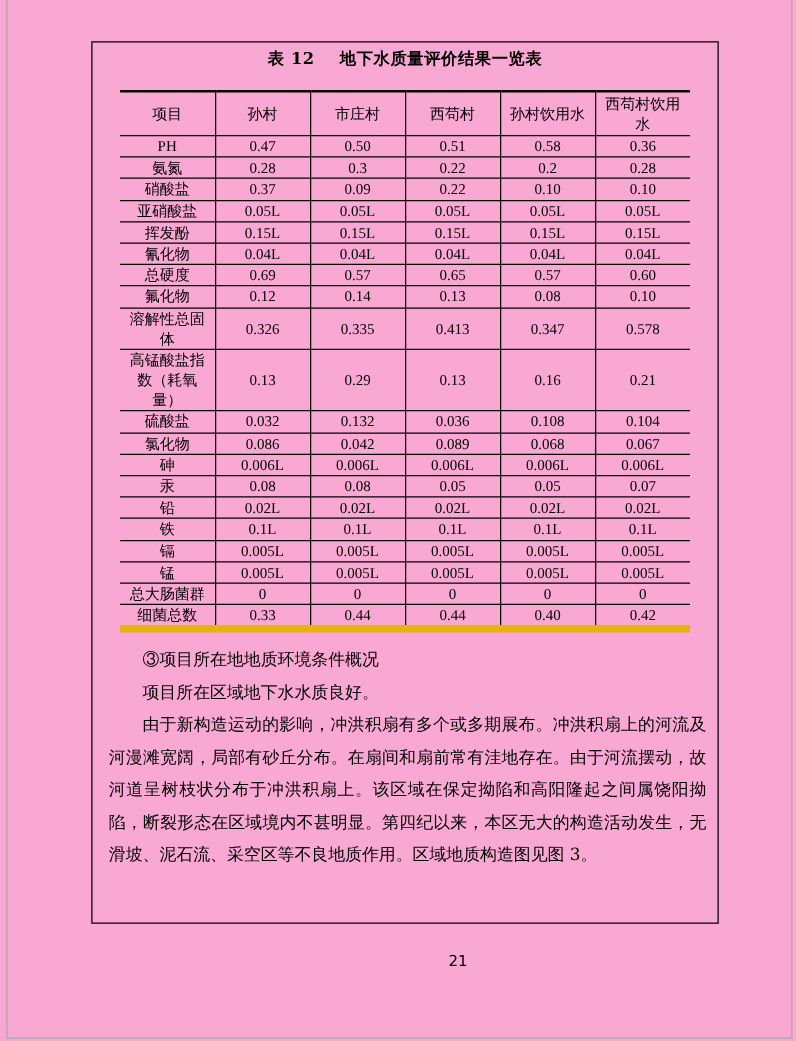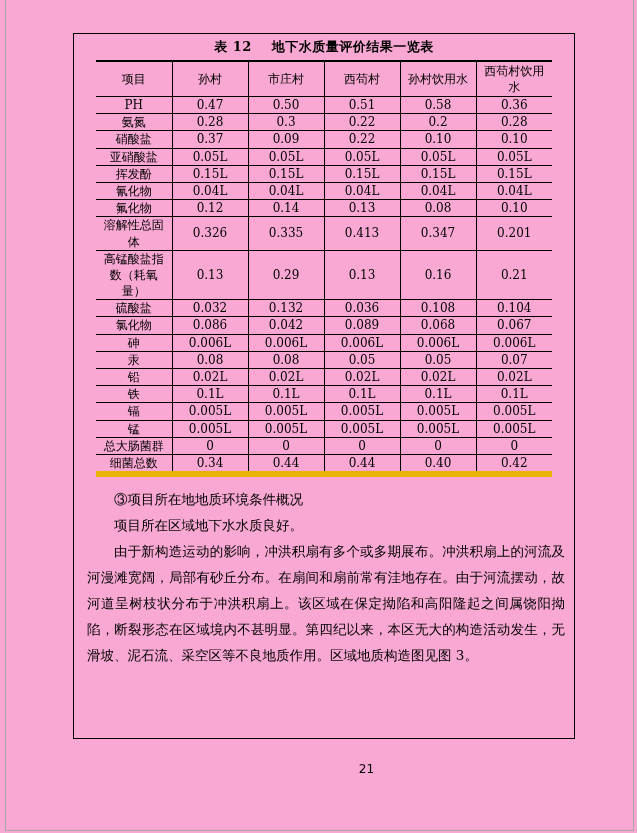--- a/index.html
+++ b/index.html
@@ -35,21 +35,22 @@
     font-weight: bold;
     font-size: 13px;
     letter-spacing: 0.5px;
   }
   .table-title .title-text { margin-left: 20px; }
 
   table.wq-table {
     border-collapse: collapse;
     table-layout: fixed;
     width: 456px;
-    margin: 4px auto 0 auto;
+    margin: 16px auto 0 auto;
+    font-family: Liberation Serif, serif;
   }
   .wq-table th, .wq-table td {
     border: 1px solid #000;
     text-align: center;
     vertical-align: middle;
     font-size: 12px;
     font-weight: normal;
     padding: 0 6px;
     line-height: 1.35;
     overflow: hidden;
@@ -150,34 +151,42 @@
           </tr>
           <tr>
             <td>氰化物</td>
             <td>0.04L</td>
             <td>0.04L</td>
             <td>0.04L</td>
             <td>0.04L</td>
             <td>0.04L</td>
           </tr>
           <tr>
+            <td>总硬度</td>
+            <td>0.69</td>
+            <td>0.57</td>
+            <td>0.65</td>
+            <td>0.57</td>
+            <td>0.60</td>
+          </tr>
+          <tr>
             <td>氟化物</td>
             <td>0.12</td>
             <td>0.14</td>
             <td>0.13</td>
             <td>0.08</td>
             <td>0.10</td>
           </tr>
           <tr class="tall">
             <td>溶解性总固体</td>
             <td>0.326</td>
             <td>0.335</td>
             <td>0.413</td>
             <td>0.347</td>
-            <td>0.201</td>
+            <td>0.578</td>
           </tr>
           <tr class="tall">
             <td>高锰酸盐指数（耗氧量）</td>
             <td>0.13</td>
             <td>0.29</td>
             <td>0.13</td>
             <td>0.16</td>
             <td>0.21</td>
           </tr>
           <tr>
@@ -247,21 +256,21 @@
           <tr>
             <td>总大肠菌群</td>
             <td>0</td>
             <td>0</td>
             <td>0</td>
             <td>0</td>
             <td>0</td>
           </tr>
           <tr>
             <td>细菌总数</td>
-            <td>0.34</td>
+            <td>0.33</td>
             <td>0.44</td>
             <td>0.44</td>
             <td>0.40</td>
             <td>0.42</td>
           </tr>
         </tbody>
     </table>
 
     <div class="text-block">
         <p>③项目所在地地质环境条件概况</p>

